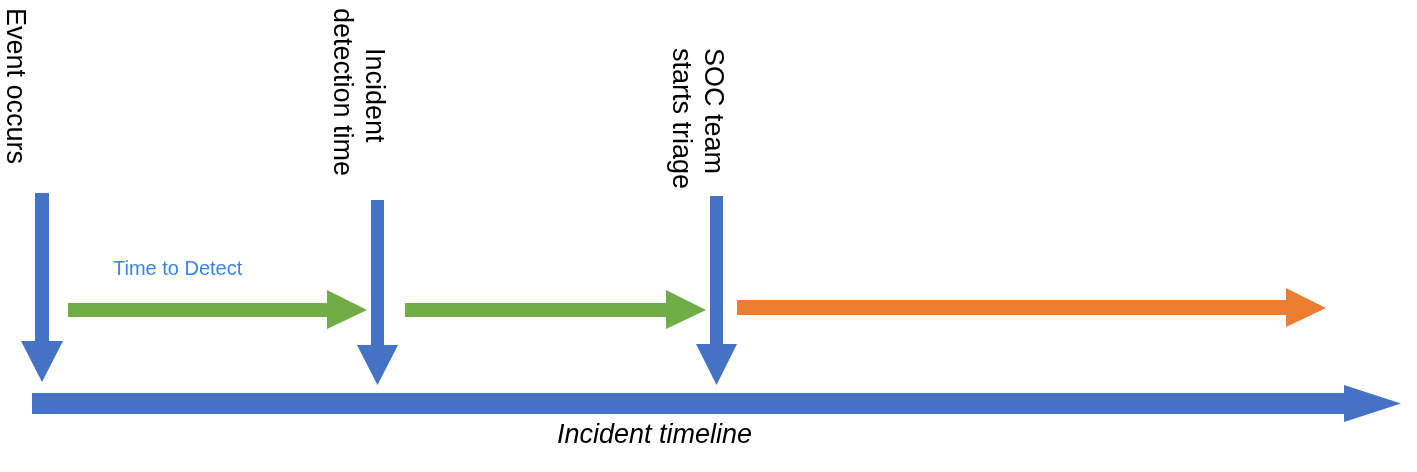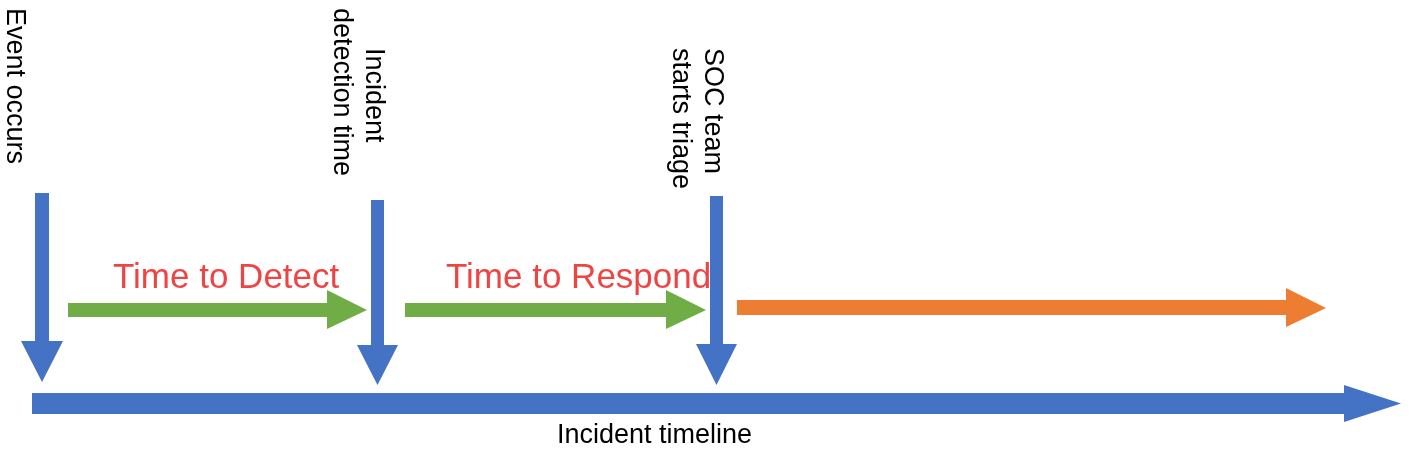--- a/index.html
+++ b/index.html
@@ -29,32 +29,33 @@
     color: #000000;
     transform-origin: left top;
     
     transform: rotate(90deg);
   }
 
   
   .hlabel {
     position: absolute;
     white-space: nowrap;
-    font-size: 35px;
+    font-size: 20px;
     line-height: 1;
-    color: #ef4444;
+    color: #3b82f6;
   }
 
   
   .axis-caption {
     position: absolute;
     white-space: nowrap;
     font-size: 27px;
     line-height: 1;
     color: #000000;
+    font-style: italic;
   }
 
   
   .arrow-svg {
     position: absolute;
     display: block;
   }
 </style>
 </head>
 <body>
@@ -80,21 +81,20 @@
   <svg class="arrow-svg" style="left: 695px; top: 196px;" width="44" height="190" viewBox="0 0 44 190">
     <polygon points="15,0 28,0 28,148 42,148 21.5,189 1,148 15,148" fill="#4472C4"></polygon>
   </svg>
 
   <div class="hlabel" style="left: 113px; top: 258px;">Time to Detect</div>
 
   <svg class="arrow-svg" style="left: 68px; top: 290px;" width="300" height="40" viewBox="0 0 300 40">
     <polygon points="0,13 259,13 259,0 299,20 259,39 259,27 0,27" fill="#70AD47"></polygon>
   </svg>
 
-  <div class="hlabel" style="left: 446px; top: 258px;">Time to Respond</div>
 
   <svg class="arrow-svg" style="left: 405px; top: 290px;" width="302" height="40" viewBox="0 0 302 40">
     <polygon points="0,13 261,13 261,0 301,20 261,39 261,27 0,27" fill="#70AD47"></polygon>
   </svg>
 
 
   <svg class="arrow-svg" style="left: 737px; top: 288px;" width="590" height="40" viewBox="0 0 590 40">
     <polygon points="0,12 549,12 549,0 589,20 549,39 549,27 0,27" fill="#ED7D31"></polygon>
   </svg>
 

